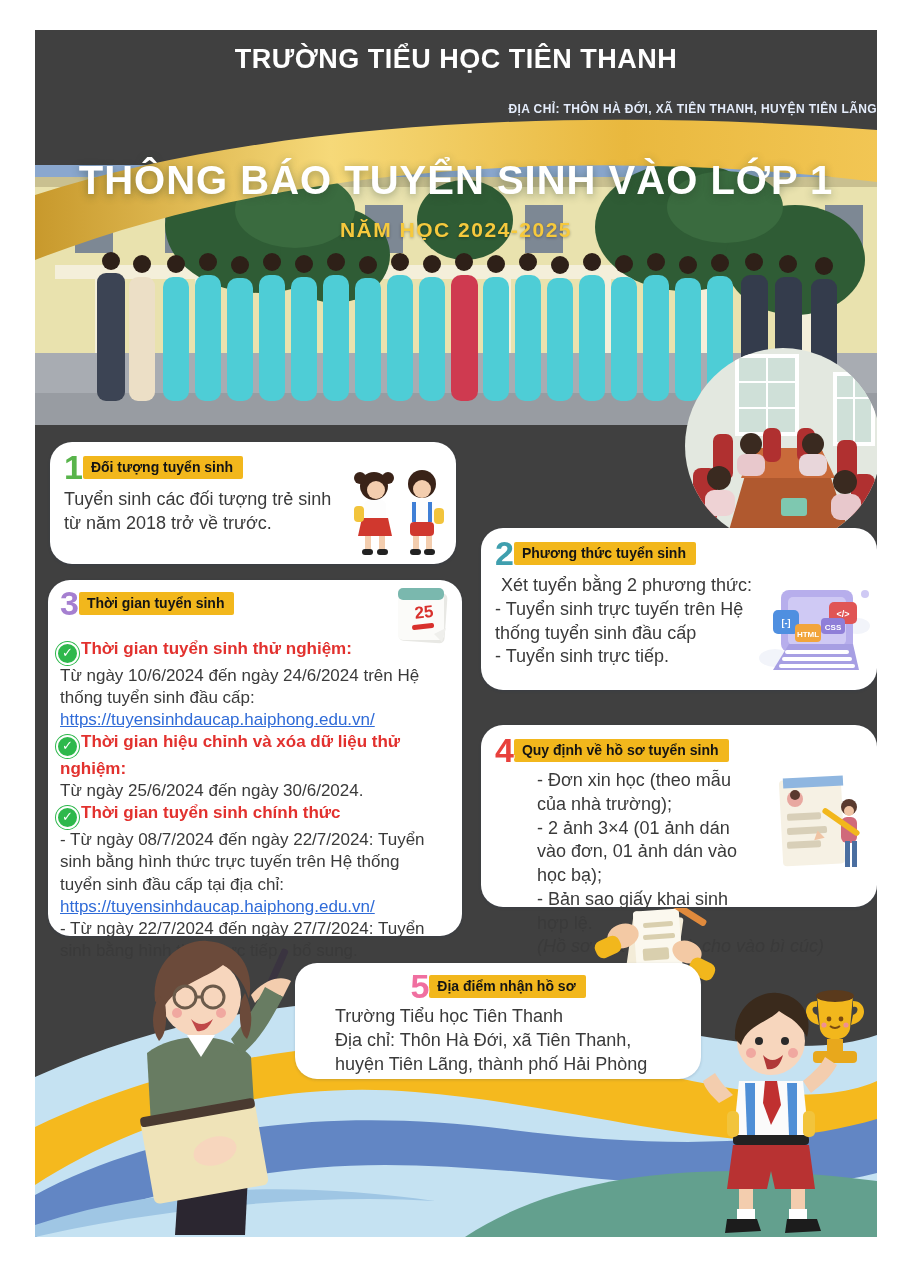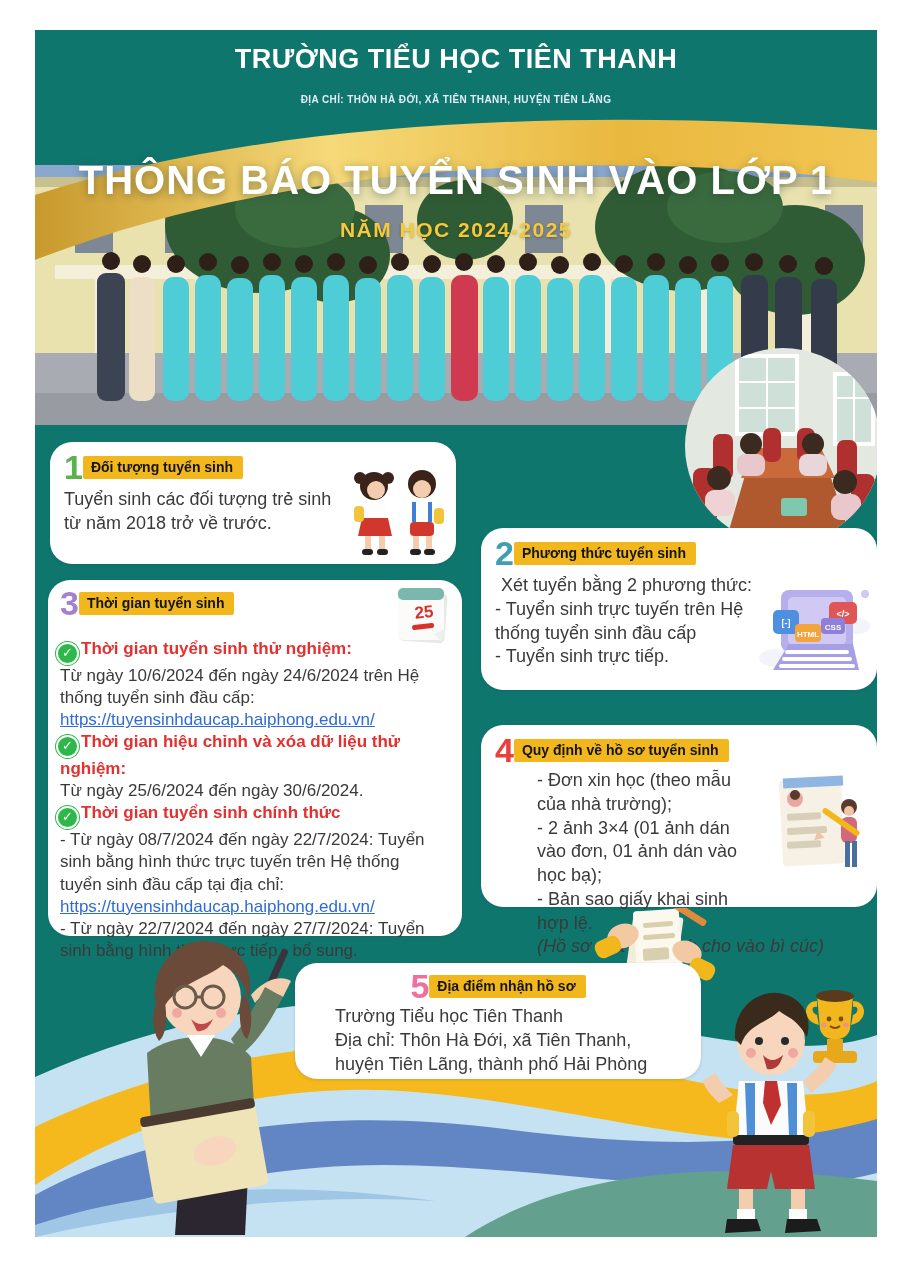--- a/index.html
+++ b/index.html
@@ -1,24 +1,24 @@
 <!DOCTYPE html>
 <html><head>
 <meta charset="utf-8">
 <style>
   html,body{margin:0;padding:0;background:#ffffff;}
   .page{position:relative;width:919px;height:1280px;background:#ffffff;overflow:hidden;
         font-family:"Liberation Sans","DejaVu Sans",sans-serif;}
-  .poster{position:absolute;left:35px;top:30px;width:842px;height:1207px;background:#0f766e;overflow:hidden;}
+  .poster{position:absolute;left:35px;top:30px;width:842px;height:1207px;background:#404040;overflow:hidden;}
 
   
   .school-name{position:absolute;top:14px;left:0;width:100%;text-align:center;color:#ffffff;
       font-size:27px;font-weight:800;letter-spacing:.5px;z-index:6;}
-  .address-line{position:absolute;top:64px;left:0;width:100%;text-align:center;color:#e4ecfb;
-      font-size:10px;font-weight:700;letter-spacing:.4px;z-index:6;}
+  .address-line{position:absolute;top:72px;left:0;width:100%;text-align:right;color:#e4ecfb;
+      font-size:12px;font-weight:700;letter-spacing:.4px;z-index:6;}
   .ribbon{position:absolute;top:70px;left:0;z-index:4;}
   .main-title{position:absolute;top:128px;left:0;width:100%;text-align:center;color:#ffffff;
       font-size:40px;font-weight:800;letter-spacing:1px;z-index:6;text-shadow:0 2px 8px rgba(40,60,40,.45);}
   .school-year{position:absolute;top:188px;left:0;width:100%;text-align:center;color:#f6c93d;
       font-size:21px;font-weight:800;letter-spacing:1.5px;z-index:6;text-shadow:0 1px 3px rgba(0,0,0,.3);}
 
   .photo-strip{position:absolute;top:135px;left:0;z-index:2;}
   .inset-circle{position:absolute;left:650px;top:318px;width:196px;height:196px;z-index:5;border-radius:50%;overflow:hidden;}
 
   

